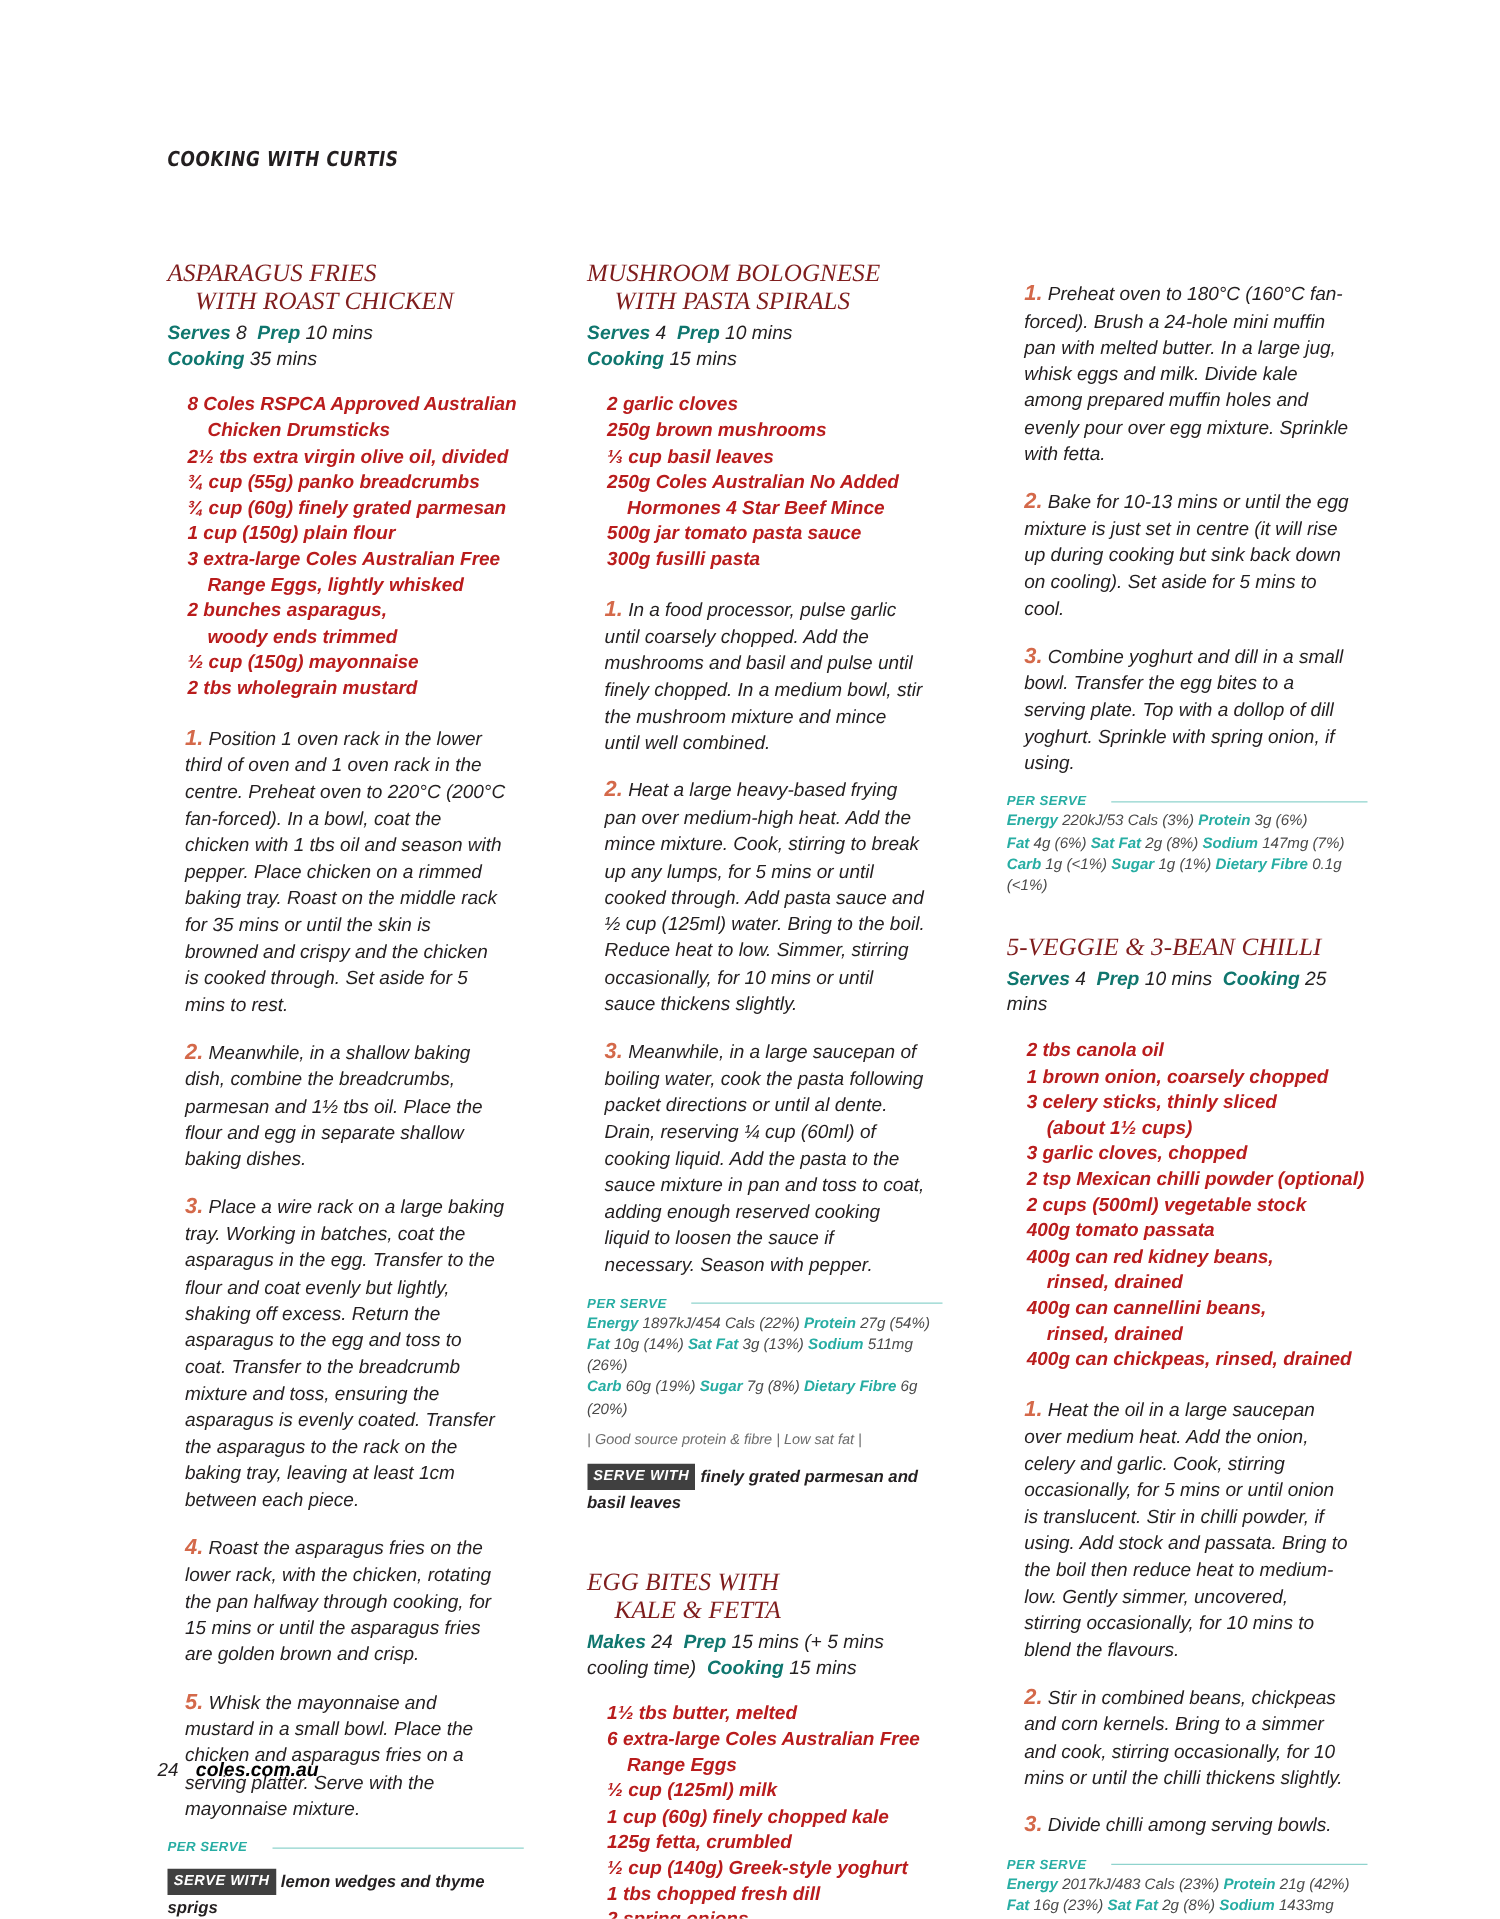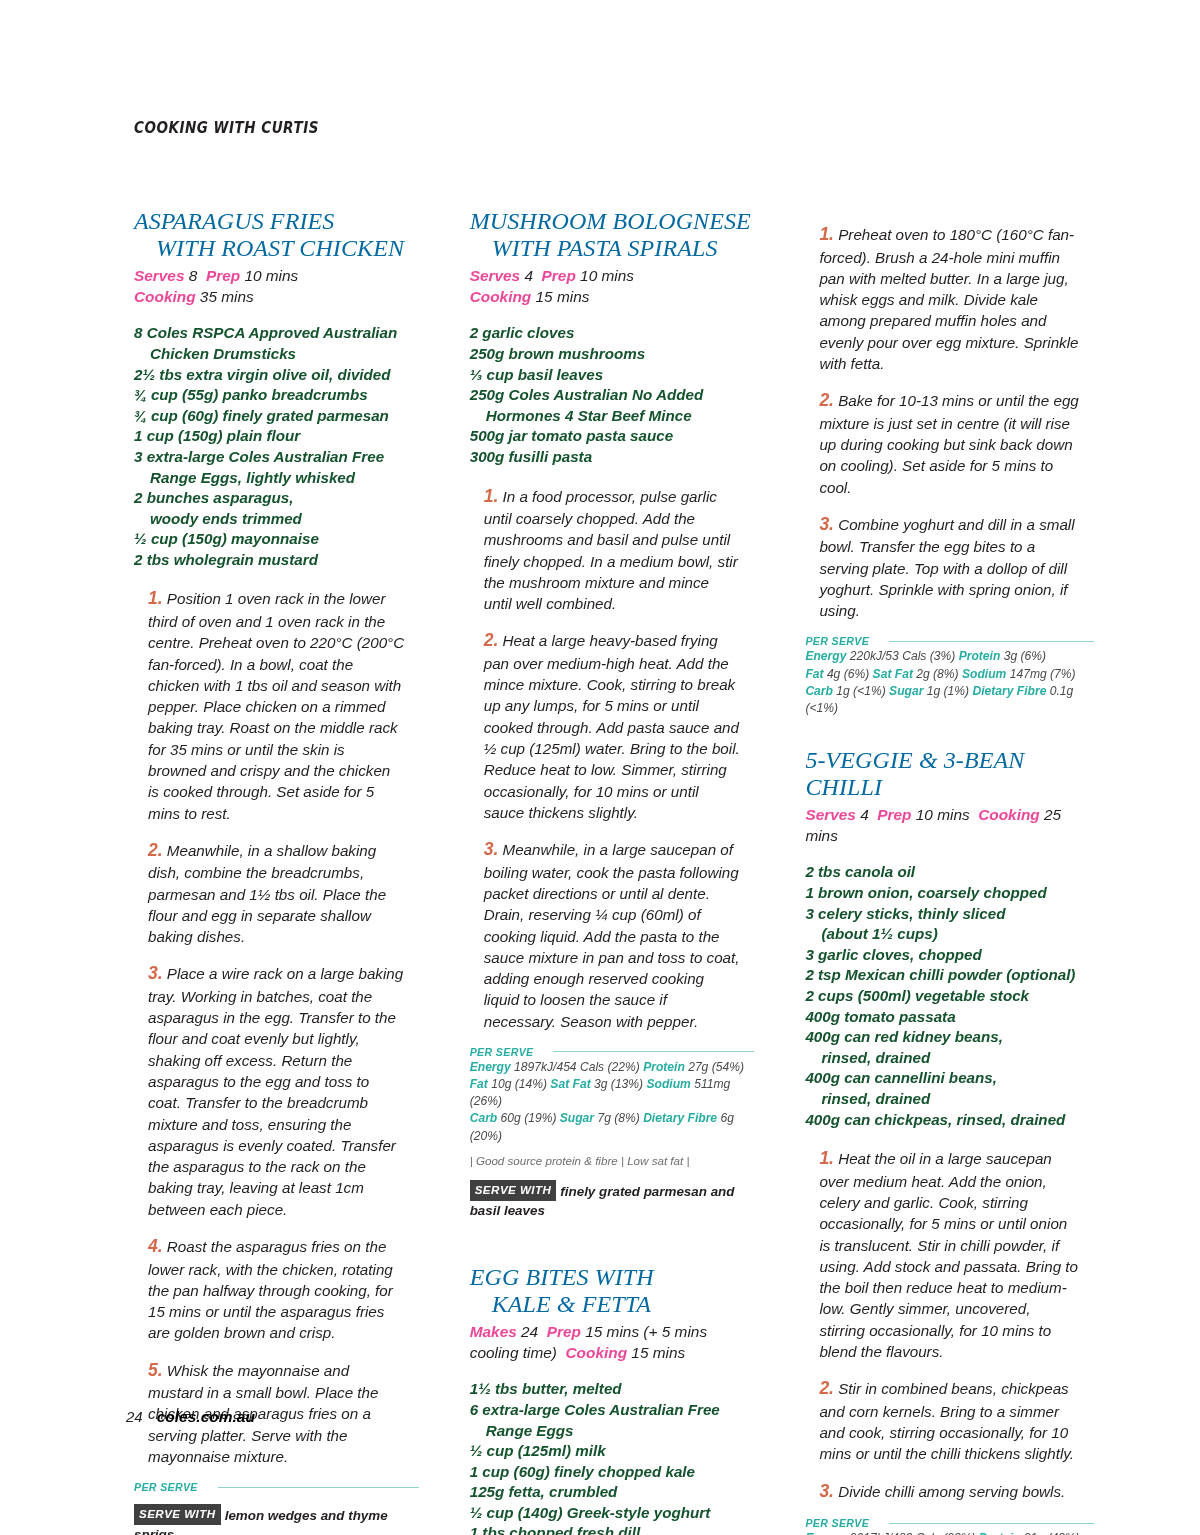--- a/index.html
+++ b/index.html
@@ -54,52 +54,52 @@
   }
   .col-1 { width: 288px; }
   .col-2 { width: 288px; margin-left: 26px;}
   .col-3 { width: 292px; margin-left: 26px;}
 
   
   .recipe { margin-bottom: 0; }
 
   .recipe-title {
     font-family: "Liberation Serif", serif;
-    color: #0369a1;
-    font-size: 24px;
+    color: #7f1d1d;
+    font-size: 20px;
     line-height: 1.12;
     letter-spacing: 0.1px;
     margin: 0 0 4px 0;
     font-weight: 400;
   }
   .recipe-title .l2 {
     display: block;
     padding-left: 22px;
   }
 
   .meta {
     font-size: 15.4px;
     line-height: 1.35;
     color: #231f20;
     margin-bottom: 16px;
     font-weight: 400;
   }
   .meta b {
-    color: #ec4899;
+    color: #0f766e;
     font-weight: bold;
   }
 
   .ingredients {
     list-style: none;
-    margin: 0 0 16px 0;
+    margin: 0 0 16px 16px;
     padding: 0;
     font-size: 15.2px;
     line-height: 1.355;
     font-weight: bold;
-    color: #14532d;
+    color: #b91c1c;
   }
   .ingredients li {
     margin: 0;
     padding: 0;
   }
   .ingredients li .cont {
     display: block;
     padding-left: 16px;
   }
 

